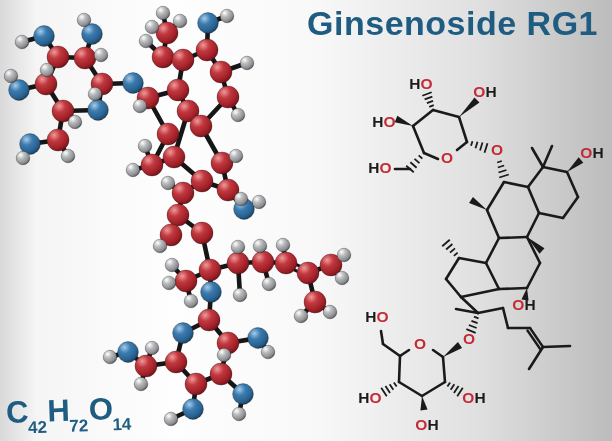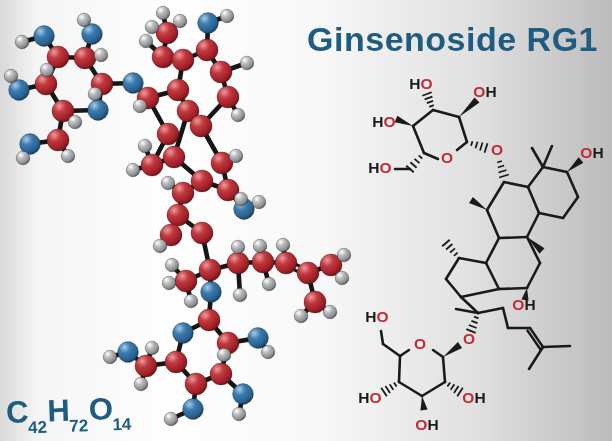--- a/index.html
+++ b/index.html
@@ -3,21 +3,21 @@
 <meta charset="utf-8">
 <style>
   html,body{margin:0;padding:0;}
   .canvas{
     position:relative;width:612px;height:441px;overflow:hidden;
     background:linear-gradient(90deg,#d9d9d9 0%,#f5f5f5 6%,#fefefe 28%,#f8f8f8 52%,#e0e0e0 78%,#bcbcbc 100%);
     font-family:"Liberation Sans",sans-serif;
   }
   svg{position:absolute;left:0;top:0;}
   .title{
-    position:absolute;top:20px;right:14px;
+    position:absolute;top:4px;right:14px;
     font-size:34px;font-weight:bold;letter-spacing:.5px;
     color:#1e5c82;white-space:nowrap;
   }
   .formula{
     position:absolute;left:7px;bottom:6px;
     color:#1e5c82;font-weight:bold;font-size:31px;
     transform:rotate(-2deg);transform-origin:left bottom;white-space:nowrap;
   }
   .formula sub{font-size:17px;position:relative;bottom:-4px;left:-1px;font-weight:bold;}
 </style>

